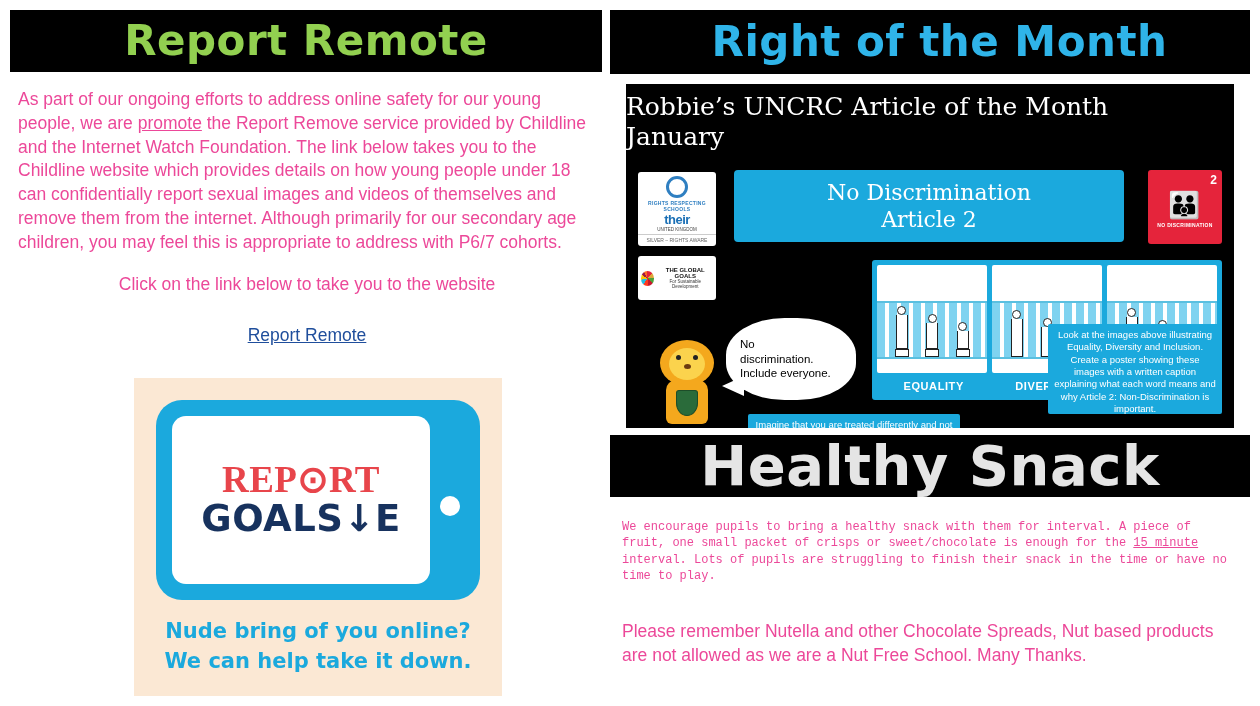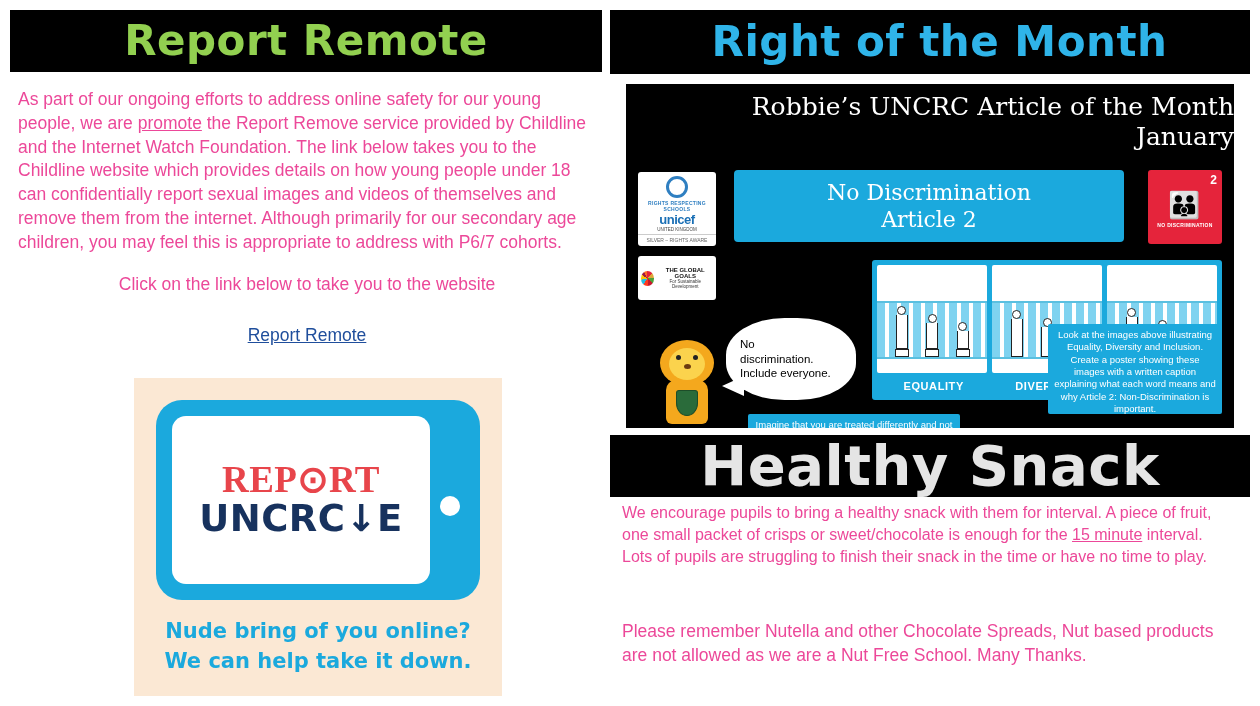--- a/index.html
+++ b/index.html
@@ -151,21 +151,21 @@
     position: absolute;
     left: 16px; top: 74px;
     width: 608px; height: 344px;
     background: #000000;
     overflow: hidden;
   }
   .uncrc-title {
     position: absolute;
     left: 0; top: 8px;
     width: 608px;
-    text-align: right;
+    text-align: left;
     color: #ffffff;
     font-family: "DejaVu Serif", serif;
     font-size: 25px;
     line-height: 1.18;
   }
   .uncrc-blue-box {
     position: absolute;
     left: 108px; top: 86px;
     width: 390px; height: 72px;
     background: #1ba9dd;
@@ -380,23 +380,24 @@
     position: absolute;
     left: 0; top: 425px;
     width: 640px; height: 62px;
   }
   #banner-healthy-snack .banner-text {
     color: #e5e5e5;
     font-size: 56px;
   }
   #healthy-snack-paragraph-1 {
     position: absolute;
-    left: 12px; top: 492px;
+    left: 12px; top: 509px;
     width: 612px;
-    font-size: 16px;
+    font-size: 12px;
+    font-family: Liberation Mono, monospace;
   }
   #healthy-snack-paragraph-2 {
     position: absolute;
     left: 12px; top: 610px;
     width: 612px;
     font-size: 17.5px;
   }
 </style>
 </head>
 <body>
@@ -414,21 +415,21 @@
     </div>
 
     <div class="body-text" id="click-link-instruction">Click on the link below to take you to the website</div>
 
     <a id="report-remote-link">Report Remote</a>
 
     <div id="report-remote-poster">
       <div class="poster-card">
         <div class="poster-inner">
           <div class="poster-line1">REP⊙RT</div>
-          <div class="poster-line2">UNCRC↓E</div>
+          <div class="poster-line2">GOALS↓E</div>
         </div>
         <div class="poster-dot"></div>
       </div>
       <div class="poster-sub">
         <div>Nude bring of you online?</div>
         <div>We can help take it down.</div>
       </div>
     </div>
   </div>
 
@@ -446,21 +447,21 @@
       </div>
 
       <div class="uncrc-blue-box">
         <div>No Discrimination</div>
         <div>Article 2</div>
       </div>
 
       <div class="badge" id="rrs-badge">
         <div class="rrs-circle"></div>
         <div class="rrs-t1">RIGHTS RESPECTING SCHOOLS</div>
-        <div class="rrs-unicef">unicef</div>
+        <div class="rrs-unicef">their</div>
         <div class="rrs-t2">UNITED KINGDOM</div>
         <div class="rrs-t3">SILVER – RIGHTS AWARE</div>
       </div>
 
       <div class="badge" id="goals-badge">
         <div class="g-row">
           <div class="g-wheel"></div>
           <div>
             <div class="g-t1">THE GLOBAL GOALS</div>
             <div class="g-t2">For Sustainable Development</div>

